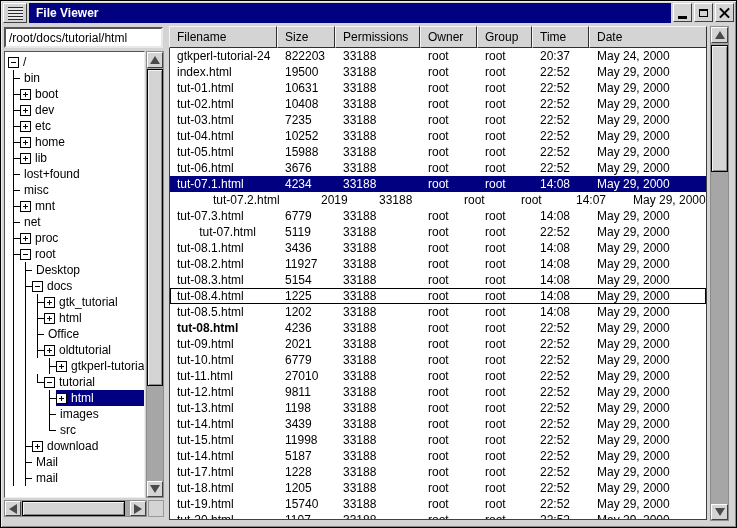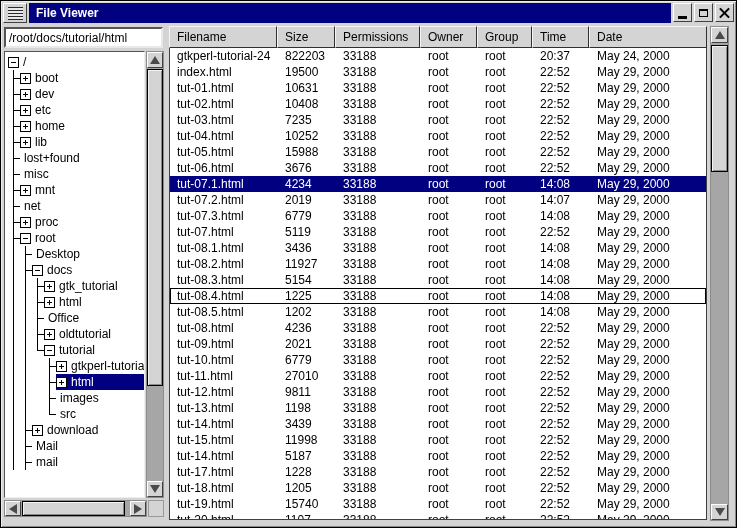--- a/index.html
+++ b/index.html
@@ -107,20 +107,29 @@
             <div class="box minus"></div>
             <span class="tlabel">/</span>
           </div>
         </div>
         <div class="trow">
           <div class="tcell">
             <div class="vline"></div>
             <div class="hline"></div>
           </div>
           <div class="lwrap">
+            <span class="tlabel">bin</span>
+          </div>
+        </div>
+        <div class="trow">
+          <div class="tcell">
+            <div class="vline"></div>
+            <div class="hline"></div>
+          </div>
+          <div class="lwrap">
             <div class="box plus"></div>
             <span class="tlabel">boot</span>
           </div>
         </div>
         <div class="trow">
           <div class="tcell">
             <div class="vline"></div>
             <div class="hline"></div>
           </div>
           <div class="lwrap">
@@ -303,44 +312,44 @@
             <span class="tlabel">oldtutorial</span>
           </div>
         </div>
         <div class="trow">
           <div class="tcell">
             <div class="vline"></div>
           </div>
           <div class="tcell">
             <div class="vline"></div>
           </div>
+          <div class="tcell"></div>
+          <div class="tcell">
+            <div class="vline"></div>
+            <div class="hline"></div>
+          </div>
+          <div class="lwrap">
+            <div class="box plus"></div>
+            <span class="tlabel">gtkperl-tutoria</span>
+          </div>
+        </div>
+        <div class="trow">
+          <div class="tcell">
+            <div class="vline"></div>
+          </div>
+          <div class="tcell">
+            <div class="vline"></div>
+          </div>
           <div class="tcell">
             <div class="vline half"></div>
             <div class="hline"></div>
           </div>
           <div class="lwrap">
             <div class="box minus"></div>
             <span class="tlabel">tutorial</span>
-          </div>
-        </div>
-        <div class="trow">
-          <div class="tcell">
-            <div class="vline"></div>
-          </div>
-          <div class="tcell">
-            <div class="vline"></div>
-          </div>
-          <div class="tcell"></div>
-          <div class="tcell">
-            <div class="vline"></div>
-            <div class="hline"></div>
-          </div>
-          <div class="lwrap">
-            <div class="box plus"></div>
-            <span class="tlabel">gtkperl-tutoria</span>
           </div>
         </div>
         <div class="trow">
           <div class="tcell">
             <div class="vline"></div>
           </div>
           <div class="tcell">
             <div class="vline"></div>
           </div>
           <div class="tcell"></div>
@@ -531,39 +540,39 @@
         <div class="frow selected">
           <span class="fcell" style="width: 108px;">tut-07.1.html</span>
           <span class="fcell" style="width: 58px;">4234</span>
           <span class="fcell" style="width: 85px;">33188</span>
           <span class="fcell" style="width: 57px;">root</span>
           <span class="fcell" style="width: 55px;">root</span>
           <span class="fcell" style="width: 57px;">14:08</span>
           <span class="fcell" style="flex: 1 1 0px;">May 29, 2000</span>
         </div>
         <div class="frow">
-          <span class="fcell" style="width: 108px;">tut-07.2.html</span>
+          <span class="fcell" style="width: 108px; margin-left: 36px;">tut-07.2.html</span>
           <span class="fcell" style="width: 58px;">2019</span>
           <span class="fcell" style="width: 85px;">33188</span>
           <span class="fcell" style="width: 57px;">root</span>
           <span class="fcell" style="width: 55px;">root</span>
           <span class="fcell" style="width: 57px;">14:07</span>
           <span class="fcell" style="flex: 1 1 0px;">May 29, 2000</span>
         </div>
         <div class="frow">
           <span class="fcell" style="width: 108px;">tut-07.3.html</span>
           <span class="fcell" style="width: 58px;">6779</span>
           <span class="fcell" style="width: 85px;">33188</span>
           <span class="fcell" style="width: 57px;">root</span>
           <span class="fcell" style="width: 55px;">root</span>
           <span class="fcell" style="width: 57px;">14:08</span>
           <span class="fcell" style="flex: 1 1 0px;">May 29, 2000</span>
         </div>
         <div class="frow">
-          <span class="fcell" style="width: 108px;">tut-07.html</span>
+          <span class="fcell" style="width: 108px; text-align: center;">tut-07.html</span>
           <span class="fcell" style="width: 58px;">5119</span>
           <span class="fcell" style="width: 85px;">33188</span>
           <span class="fcell" style="width: 57px;">root</span>
           <span class="fcell" style="width: 55px;">root</span>
           <span class="fcell" style="width: 57px;">22:52</span>
           <span class="fcell" style="flex: 1 1 0px;">May 29, 2000</span>
         </div>
         <div class="frow">
           <span class="fcell" style="width: 108px;">tut-08.1.html</span>
           <span class="fcell" style="width: 58px;">3436</span>
@@ -603,21 +612,21 @@
         <div class="frow">
           <span class="fcell" style="width: 108px;">tut-08.5.html</span>
           <span class="fcell" style="width: 58px;">1202</span>
           <span class="fcell" style="width: 85px;">33188</span>
           <span class="fcell" style="width: 57px;">root</span>
           <span class="fcell" style="width: 55px;">root</span>
           <span class="fcell" style="width: 57px;">14:08</span>
           <span class="fcell" style="flex: 1 1 0px;">May 29, 2000</span>
         </div>
         <div class="frow">
-          <span class="fcell" style="width: 108px;">tut-08.html</span>
+          <span class="fcell" style="width: 108px; font-weight: bold;">tut-08.html</span>
           <span class="fcell" style="width: 58px;">4236</span>
           <span class="fcell" style="width: 85px;">33188</span>
           <span class="fcell" style="width: 57px;">root</span>
           <span class="fcell" style="width: 55px;">root</span>
           <span class="fcell" style="width: 57px;">22:52</span>
           <span class="fcell" style="flex: 1 1 0px;">May 29, 2000</span>
         </div>
         <div class="frow">
           <span class="fcell" style="width: 108px;">tut-09.html</span>
           <span class="fcell" style="width: 58px;">2021</span>

